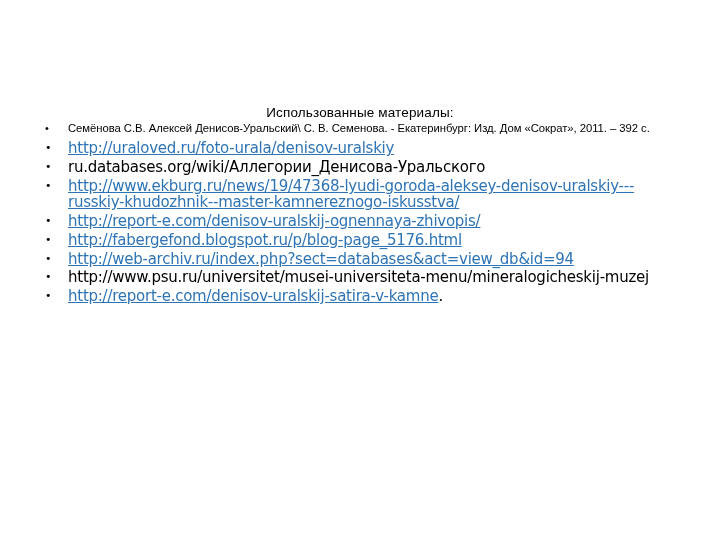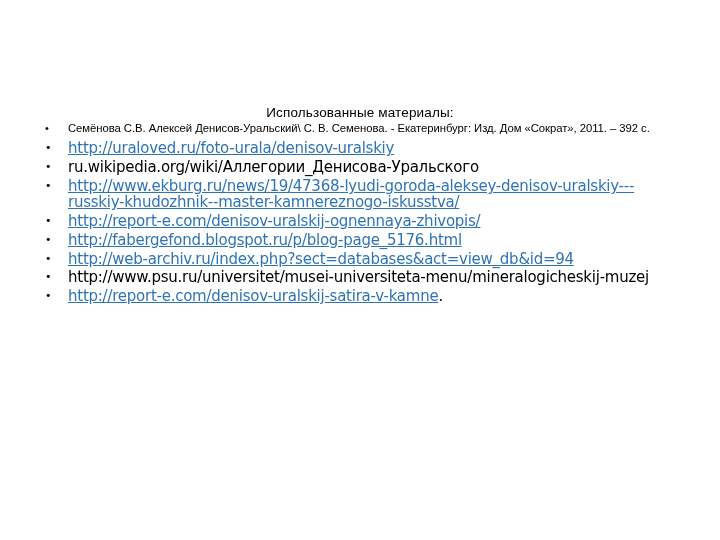--- a/index.html
+++ b/index.html
@@ -92,21 +92,21 @@
 </head>
 <body>
 
 <div class="slide">
 
   <div class="slide-title">Использованные материалы:</div>
 
   <ul class="body-list">
       <li class="bullet-item ref plain"><span>Семёнова С.В. Алексей Денисов-Уральский\ С. В. Семенова. - Екатеринбург: Изд. Дом «Сократ», 2011. – 392 с.</span></li>
       <li class="bullet-item url"><span class="link">http://uraloved.ru/foto-urala/denisov-uralskiy</span></li>
-      <li class="bullet-item url plain"><span>ru.wikipedia.org/wiki/Аллегории_Денисова-Уральского</span></li>
+      <li class="bullet-item url plain"><span>ru.databases.org/wiki/Аллегории_Денисова-Уральского</span></li>
       <li class="bullet-item url"><span class="link">http://www.ekburg.ru/news/19/47368-lyudi-goroda-aleksey-denisov-uralskiy---russkiy-khudozhnik--master-kamnereznogo-iskusstva/</span></li>
       <li class="bullet-item url"><span class="link">http://report-e.com/denisov-uralskij-ognennaya-zhivopis/</span></li>
       <li class="bullet-item url"><span class="link">http://fabergefond.blogspot.ru/p/blog-page_5176.html</span></li>
       <li class="bullet-item url"><span class="link">http://web-archiv.ru/index.php?sect=databases&amp;act=view_db&amp;id=94</span></li>
       <li class="bullet-item url plain"><span>http://www.psu.ru/universitet/musei-universiteta-menu/mineralogicheskij-muzej</span></li>
       <li class="bullet-item url"><span class="link">http://report-e.com/denisov-uralskij-satira-v-kamne</span><span class="trail">.</span></li>
     </ul>
 
 </div>
 

